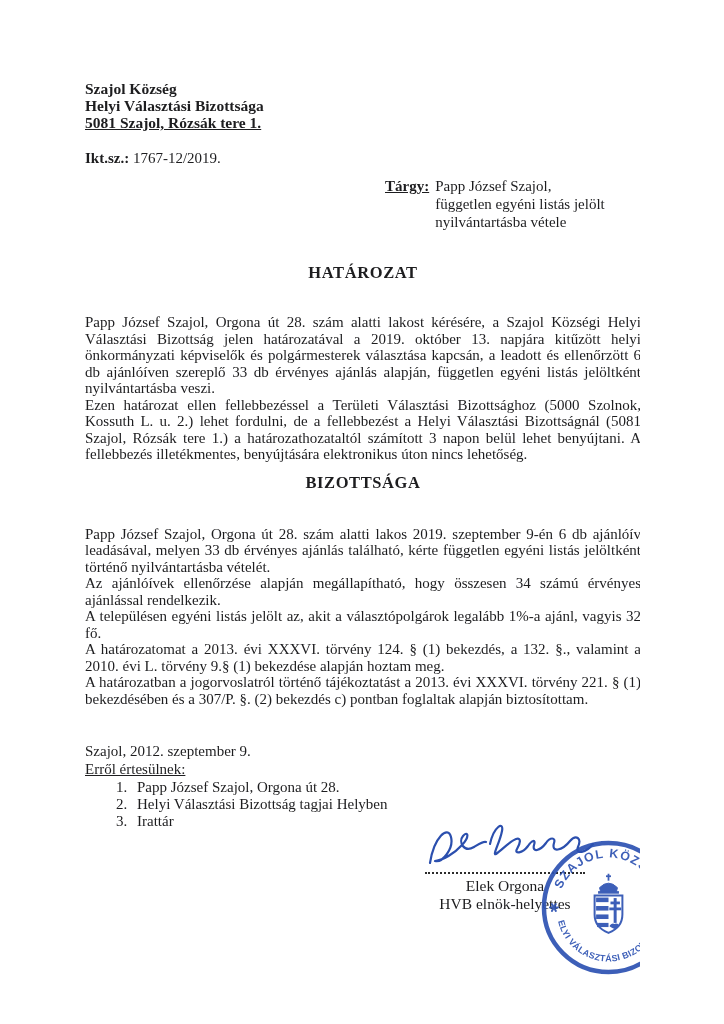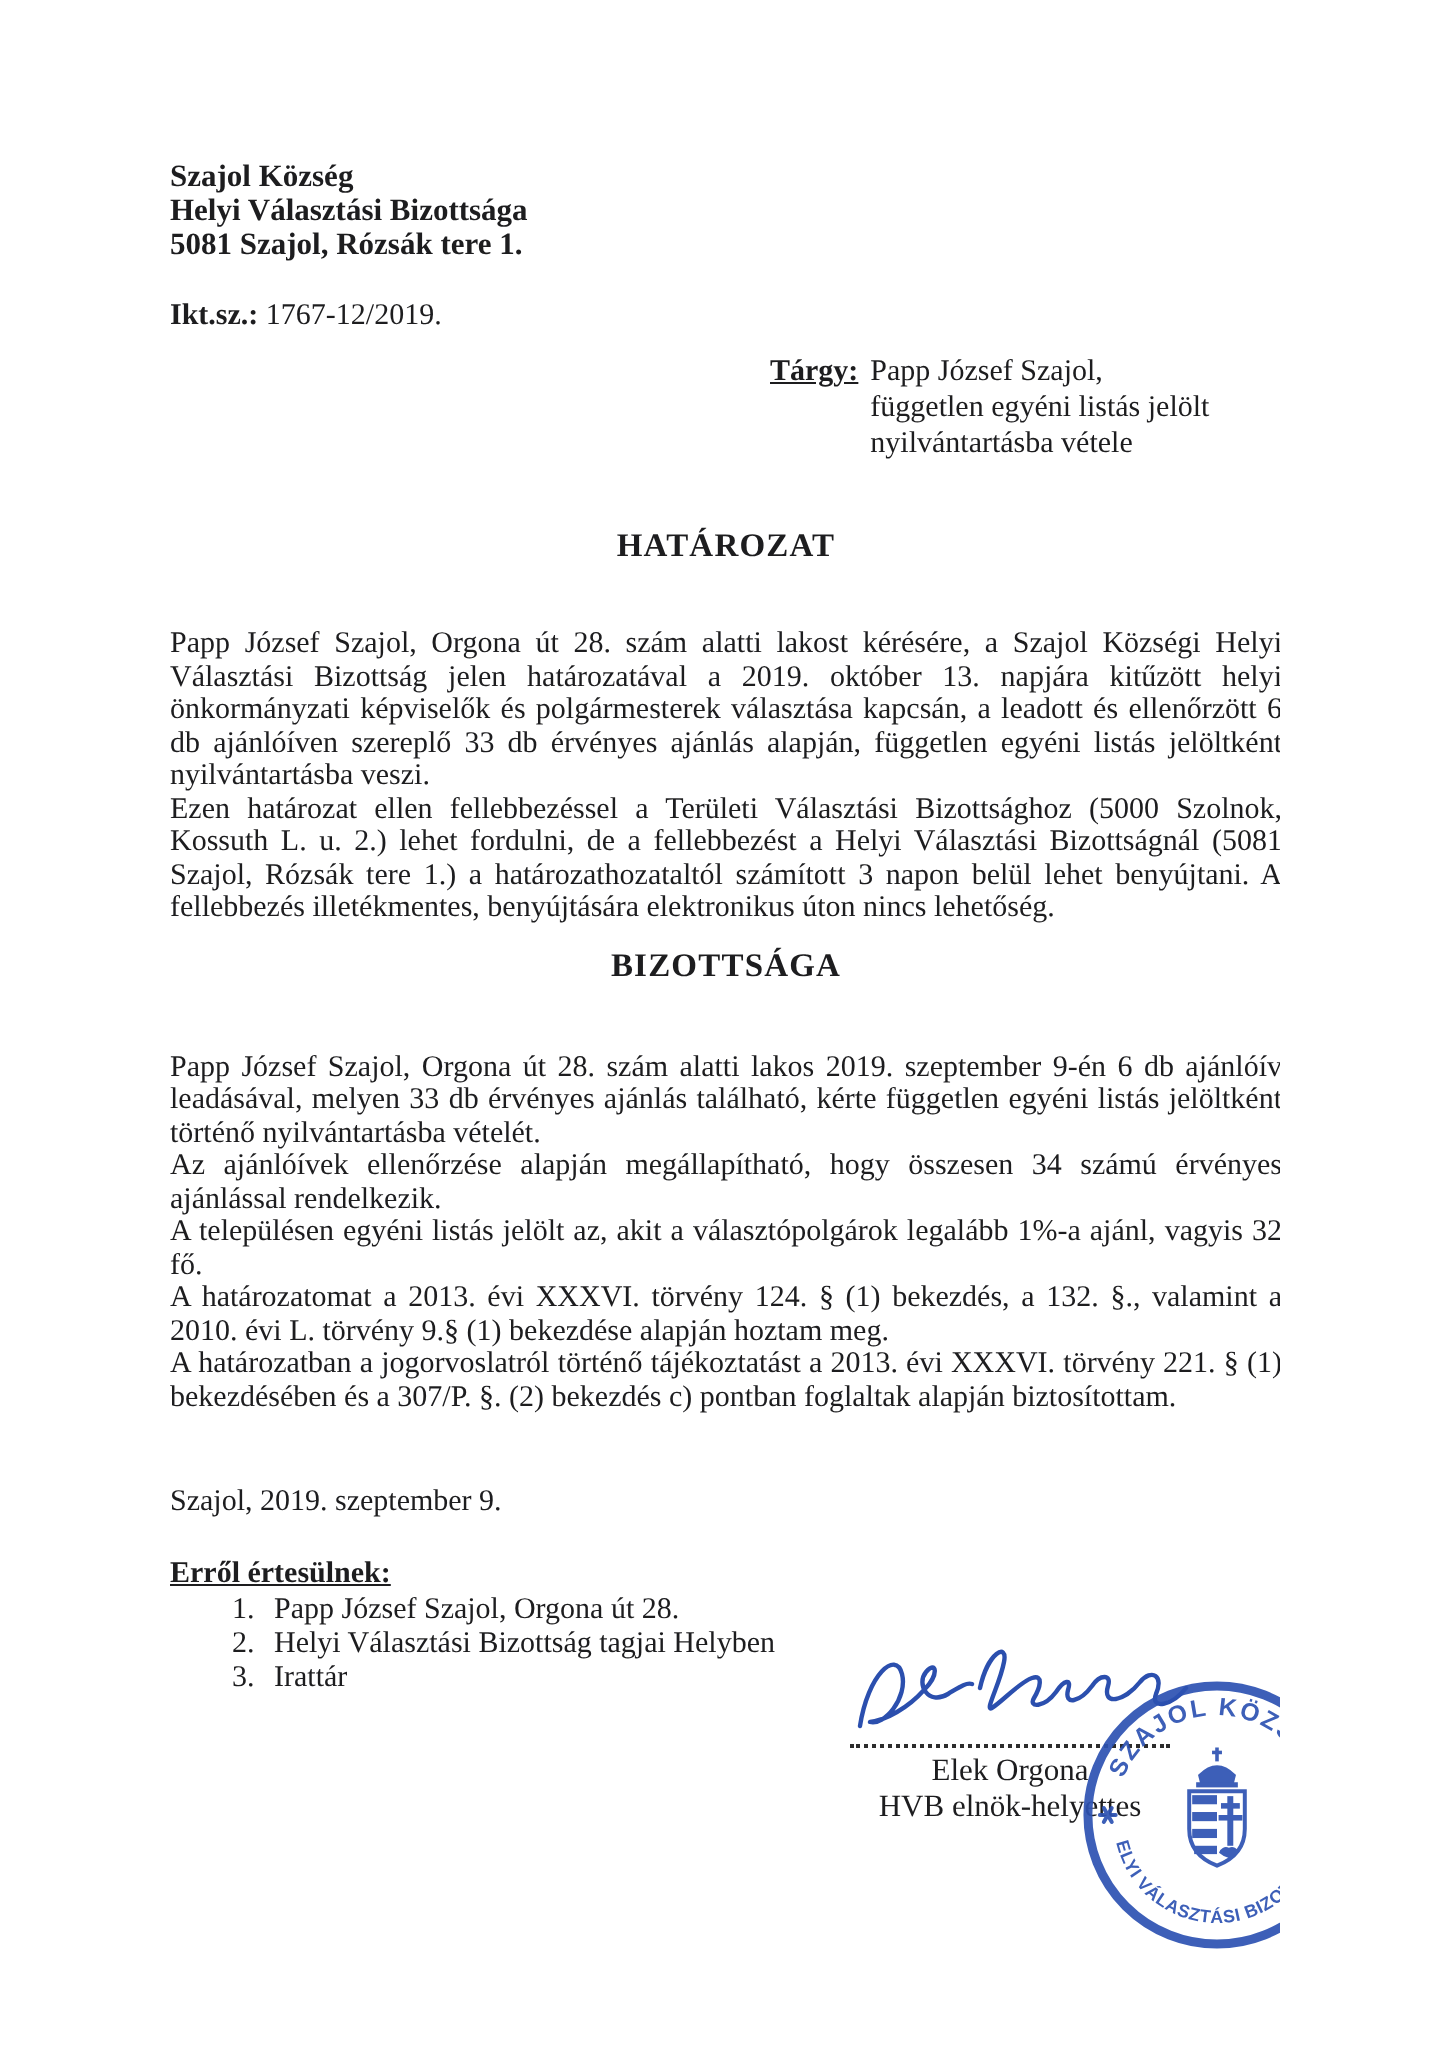--- a/index.html
+++ b/index.html
@@ -19,21 +19,21 @@
   .content{
     position:absolute;
     left:85px;
     top:80px;
     width:556px;
     font-size:15px;
     line-height:16.5px;
   }
   
   .letterhead{font-weight:bold;line-height:17px;font-size:15.5px;}
-  .letterhead .addr{}
+  .letterhead .addr{text-decoration:underline;}
   
   .refline{margin-top:19px;line-height:17px;}
   .refline .lbl{font-weight:bold;}
   
   .subject{
     margin-left:300px;
     margin-top:10px;
     display:grid;
     grid-template-columns:auto 1fr;
     column-gap:6px;
@@ -56,22 +56,22 @@
   .paras-just{margin-top:33px;}
   .paras p{
     margin:0;
     text-align:justify;
     text-justify:inter-word;
   }
   
   .dateline{margin-top:36px;line-height:17px;}
   
   .notify-heading{
-    margin-top:19px;
-    font-weight:bold;
+    margin-top:1px;
+    font-weight:normal;
     text-decoration:underline;
     line-height:17px;
   }
   ol.notify-list{
     margin:1px 0 0 0;
     padding-left:46px;
     line-height:17px;
   }
   ol.notify-list li{padding-left:6px;}
   
@@ -141,21 +141,21 @@
 
     <div class="sec-heading h-just">BIZOTTSÁGA</div>
     <div class="paras paras-just">
       <p>Papp József Szajol, Orgona út 28. szám alatti lakos 2019. szeptember 9-én 6 db ajánlóív leadásával, melyen 33 db érvényes ajánlás található, kérte független egyéni listás jelöltként történő nyilvántartásba vételét.</p>
       <p>Az ajánlóívek ellenőrzése alapján megállapítható, hogy összesen 34 számú érvényes ajánlással rendelkezik.</p>
       <p>A településen egyéni listás jelölt az, akit a választópolgárok legalább 1%-a ajánl, vagyis 32 fő.</p>
       <p>A határozatomat a 2013. évi XXXVI. törvény 124. § (1) bekezdés, a 132. §., valamint a 2010. évi L. törvény 9.§ (1) bekezdése alapján hoztam meg.</p>
       <p>A határozatban a jogorvoslatról történő tájékoztatást a 2013. évi XXXVI. törvény 221. § (1) bekezdésében és a 307/P. §. (2) bekezdés c) pontban foglaltak alapján biztosítottam.</p>
     </div>
 
-    <div class="dateline">Szajol, 2019. szeptember 9.</div>
+    <div class="dateline">Szajol, 2012. szeptember 9.</div>
 
     <div class="notify-heading">Erről értesülnek:</div>
     <ol class="notify-list">
       <li>Papp József Szajol, Orgona út 28.</li>
       <li>Helyi Választási Bizottság tagjai Helyben</li>
       <li>Irattár</li>
     </ol>
   </div>
 
   <div class="sig-block">

